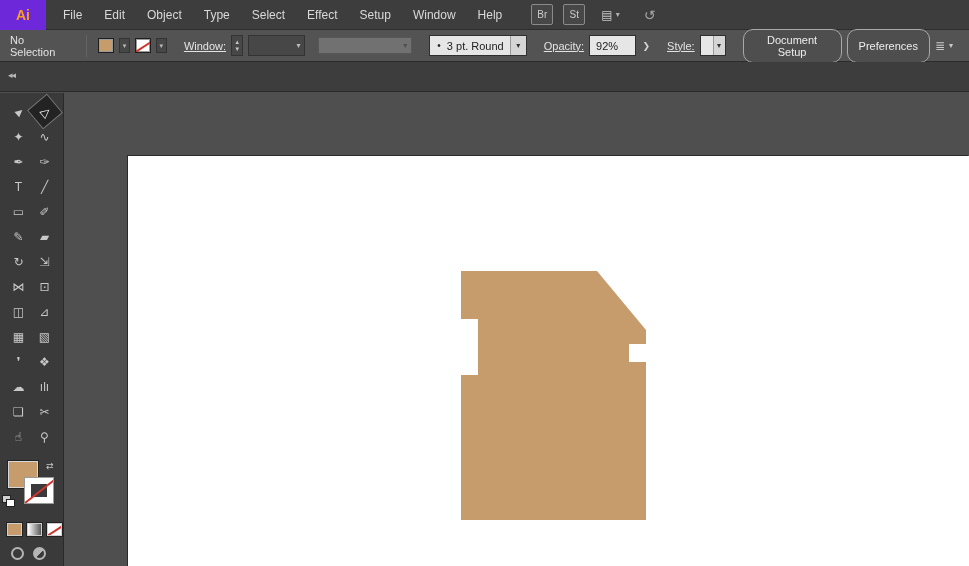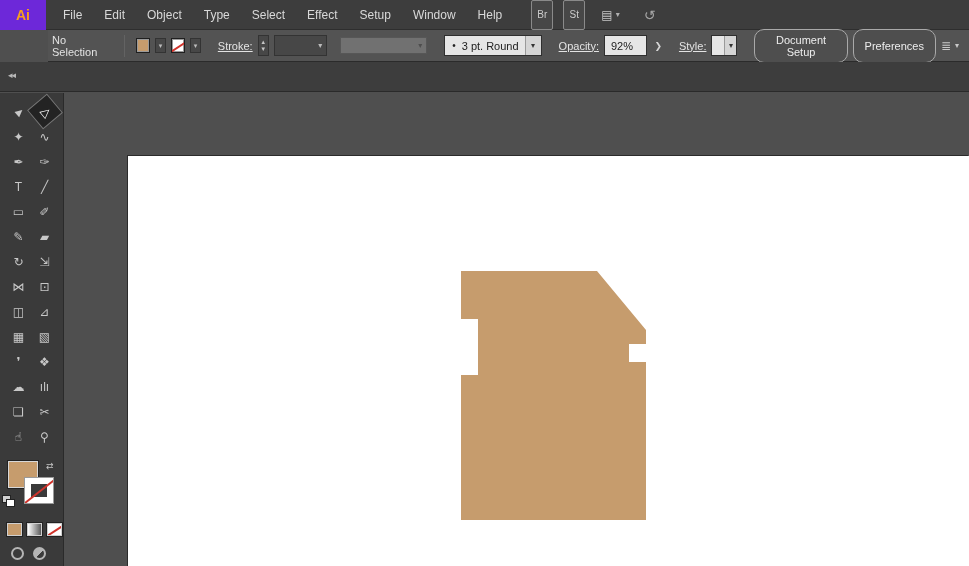--- a/index.html
+++ b/index.html
@@ -7,30 +7,30 @@
   body { font-family: "Liberation Sans", "DejaVu Sans", sans-serif; background: #4f4f4f; position: relative; }
 
   
   .menubar { height: 30px; background: #3d3d3d; border-bottom: 1px solid #2e2e2e;
              display: flex; align-items: center; color: #d9d9d9; font-size: 12px; }
   .ai-logo { width: 46px; height: 30px; background: #6d28d9; color: #f7a01d;
              font-weight: bold; font-size: 14px; display: flex; align-items: center; justify-content: center; }
   .menus { display: flex; height: 100%; margin-left: 6px; }
   .menu-item { padding: 8px 11px; display: flex; align-items: center; cursor: default; }
   .appbar-right { margin-left: 18px; display: flex; align-items: center; gap: 10px; }
-  .sq-btn { width: 22px; height: 30px; border: 1px solid #8a8a8a; background: #474747; color: #cccccc;
+  .sq-btn { width: 22px; height: 21px; border: 1px solid #8a8a8a; background: #474747; color: #cccccc;
             font-size: 10px; display: flex; align-items: center; justify-content: center; border-radius: 2px; }
   .ws { display: flex; align-items: center; gap: 3px; color: #c7c7c7; margin-left: 6px; }
   .ws .g1 { font-size: 12px; }
   .ws .g2 { font-size: 8px; color: #b0b0b0; }
   .touch { font-size: 14px; color: #a5a5a5; margin-left: 14px; }
 
   
   .controlbar { height: 32px; background: #535353; border-bottom: 1px solid #2b2b2b;
-                display: flex; align-items: center; color: #e3e3e3; font-size: 11px; padding: 0 4px; gap: 5px; margin-left: 48px; }
+                display: flex; align-items: center; color: #e3e3e3; font-size: 11px; padding: 0 10px; gap: 5px; }
   .status { margin-right: 8px; }
   .sep { width: 1px; height: 22px; background: #414141; border-right: 1px solid #636363; margin: 0 6px; }
   .swatch { width: 17px; height: 15px; border: 1px solid #1f1f1f; outline: 1px solid #9a9a9a; outline-offset: -2px; }
   .none-swatch { background: #ffffff; position: relative; overflow: hidden; }
   .none-swatch::after { content: ""; position: absolute; left: -25%; right: -25%; top: 50%; height: 2px;
                         background: #d0342c; transform: rotate(-33deg); }
   .mini-dd { width: 12px; height: 15px; background: #474747; border: 1px solid #333;
              color: #bdbdbd; font-size: 7px; display: flex; align-items: center; justify-content: center; }
   .link { text-decoration: underline; margin-left: 12px; }
   .stepper { width: 13px; height: 21px; background: #474747; border: 1px solid #333; display: flex;
@@ -134,21 +134,21 @@
 
 <div class="controlbar">
   <span class="status">No Selection</span>
   <div class="sep"></div>
 
   <div class="swatch" style="background: rgb(198, 156, 109);"></div>
   <span class="mini-dd">▾</span>
   <div class="swatch none-swatch"></div>
   <span class="mini-dd">▾</span>
 
-  <span class="link">Stroke:</span>
+  <span class="link">Window:</span>
   <div class="stepper">
     <span>▲</span>
     <span>▼</span>
   </div>
   <div class="combo-dark">
     <span class="arr">▾</span>
   </div>
   <div class="combo-disabled">
     <span class="arr">▾</span>
   </div>

